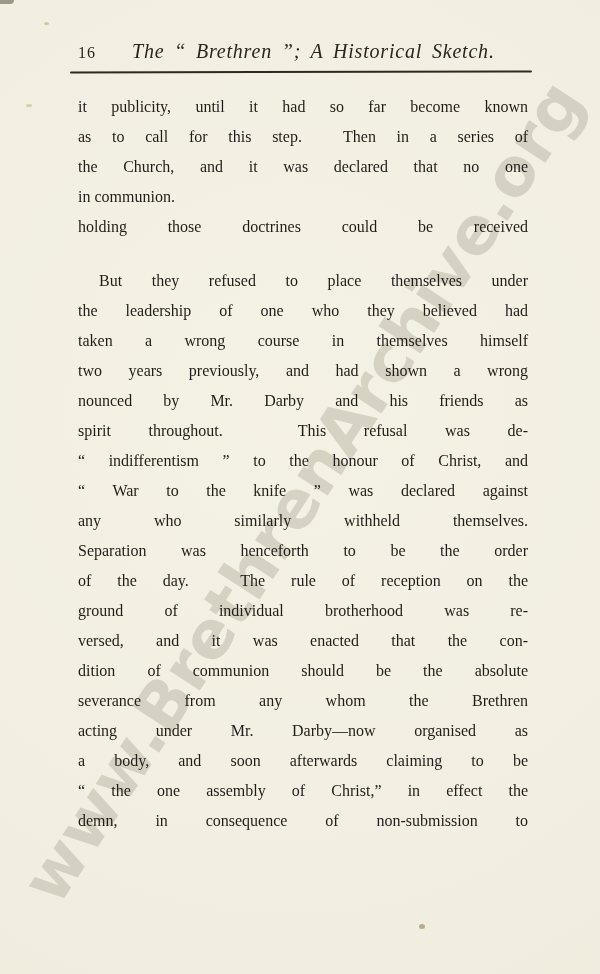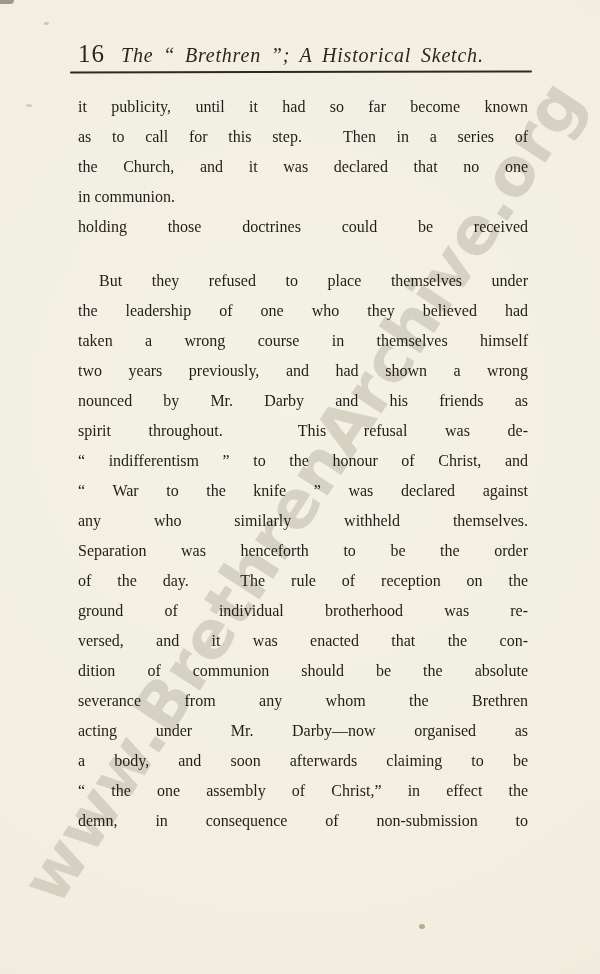--- a/index.html
+++ b/index.html
@@ -34,30 +34,30 @@
   }
   .header-row {
     position: absolute;
     top: 40px;
     left: 78px;
     width: 452px;
     display: flex;
     align-items: baseline;
   }
   .page-number {
-    font-size: 25px;
+    font-size: 16px;
     letter-spacing: 1px;
     color: #2a261f;
   }
   .header-title {
     font-style: italic;
     font-size: 20px;
     letter-spacing: 0.8px;
     word-spacing: 4px;
-    margin-left: 16px;
+    margin-left: 36px;
     color: #2a261f;
   }
   .header-rule {
     position: absolute;
     top: 71px;
     left: 70px;
     width: 462px;
     height: 2.4px;
     background: #2d2921;
     border-radius: 1px;

